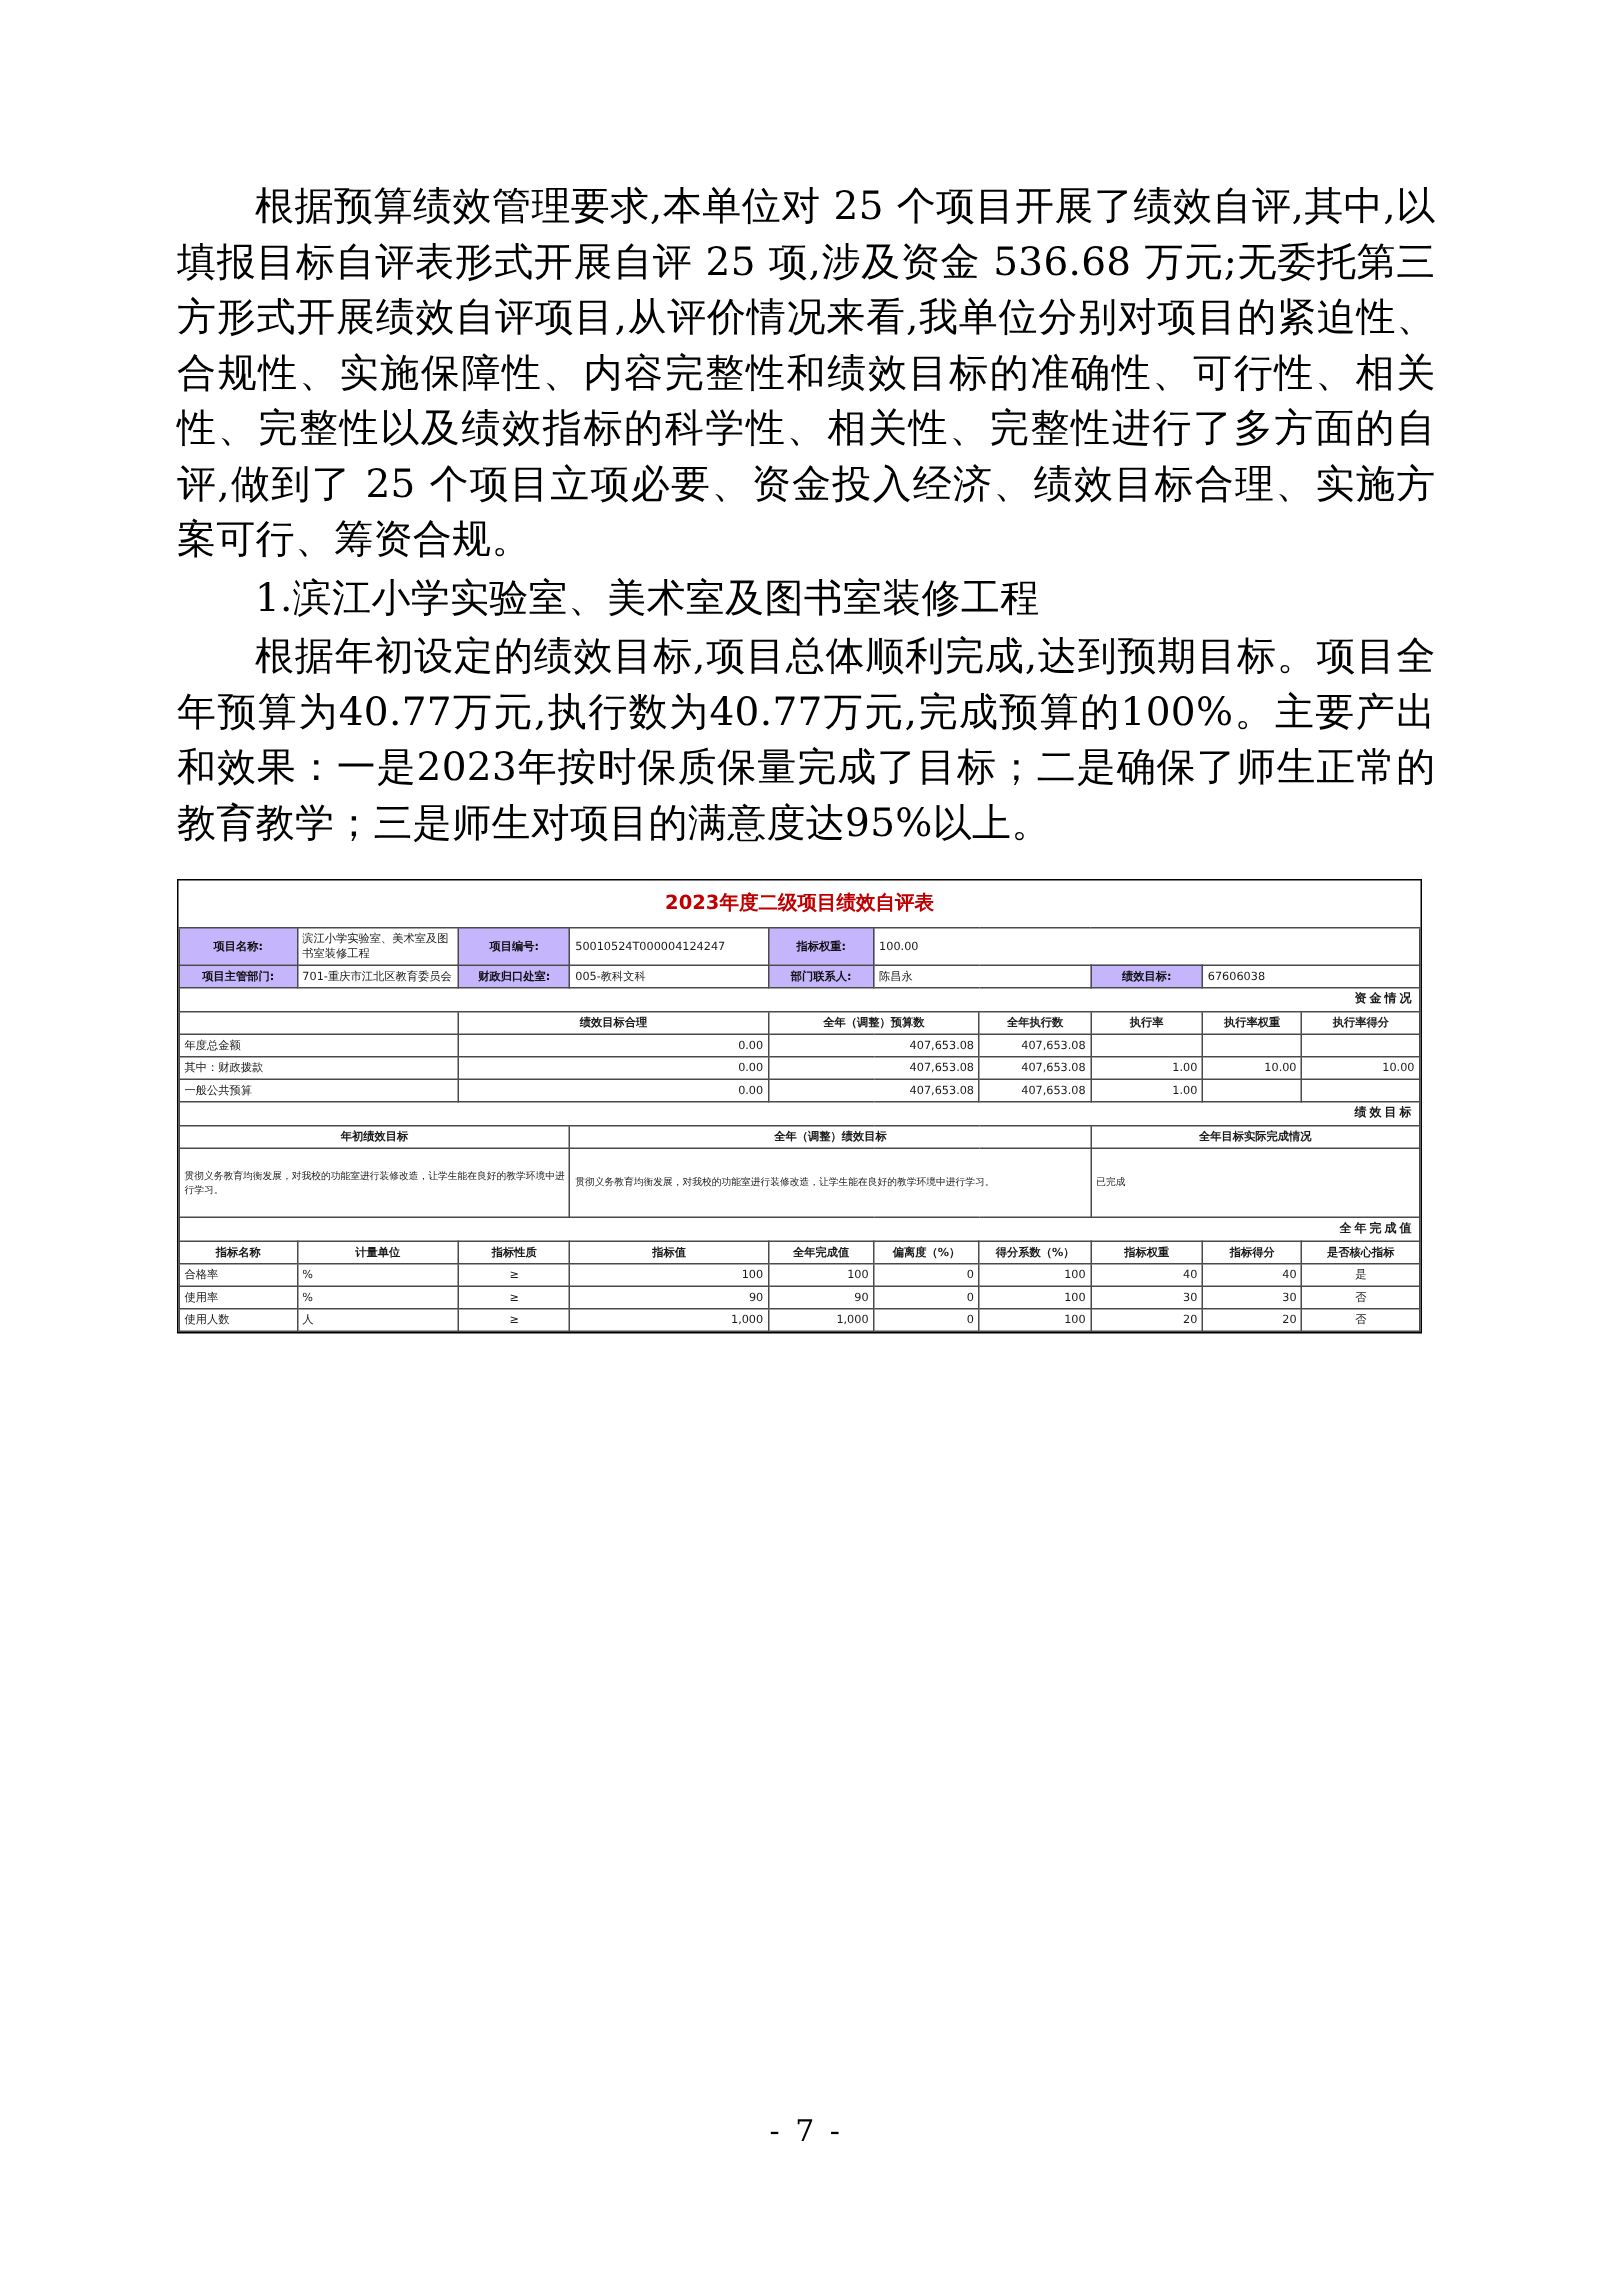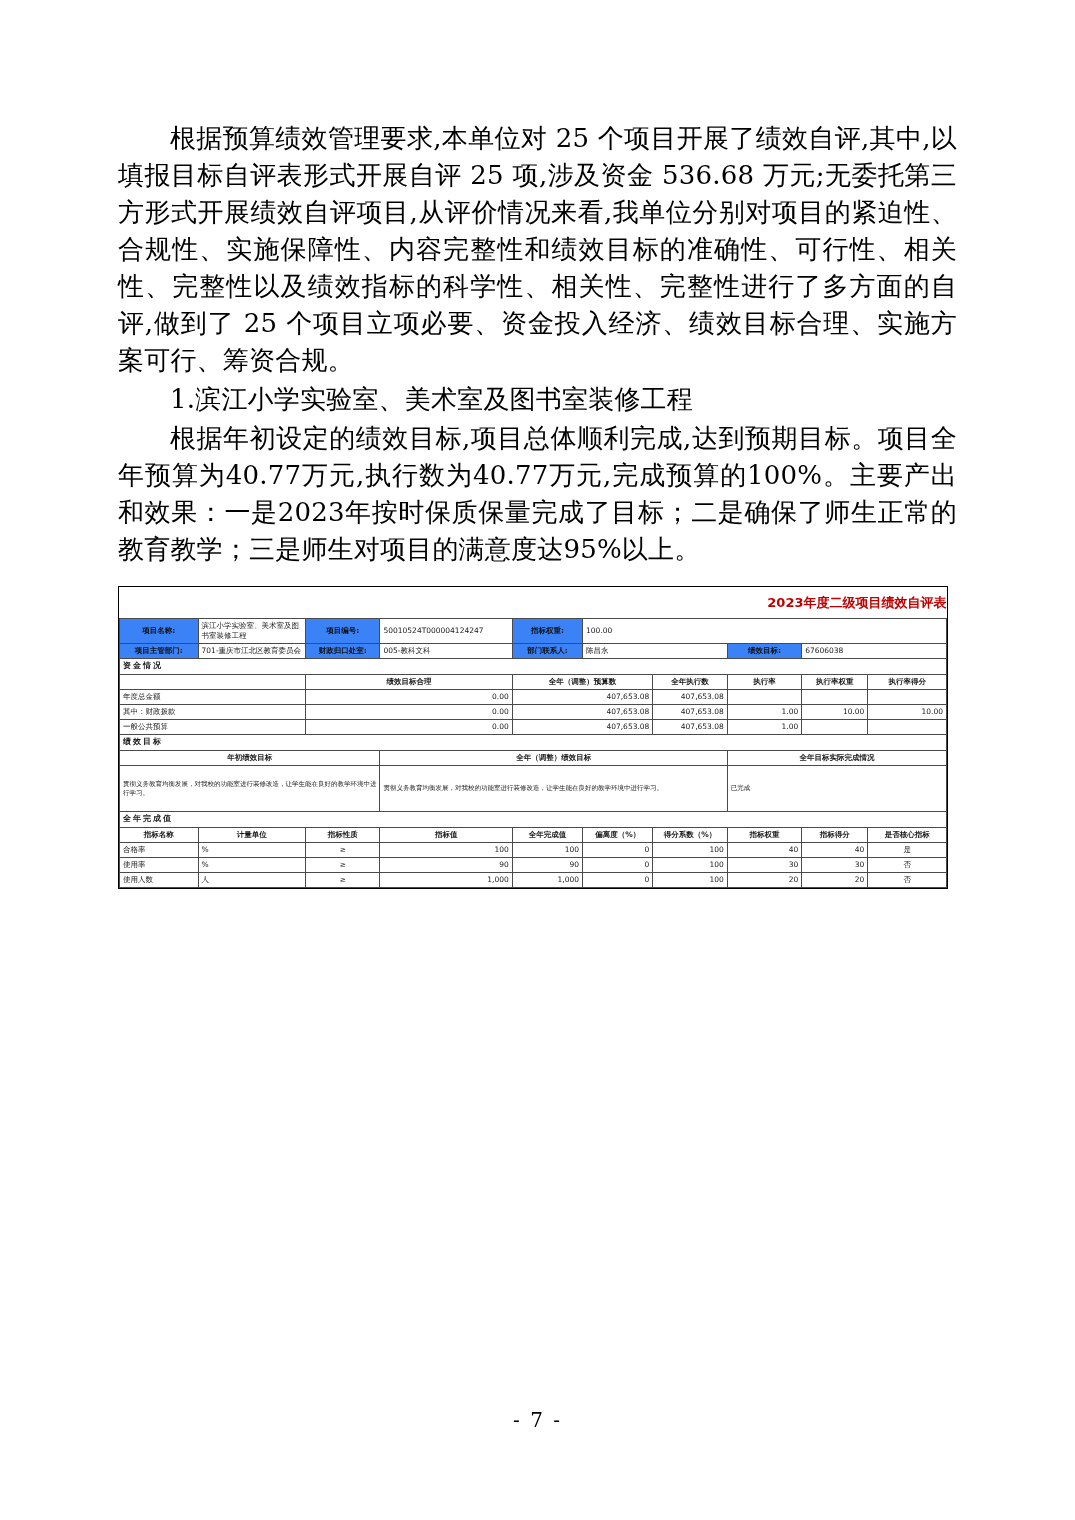--- a/index.html
+++ b/index.html
@@ -51,36 +51,36 @@
   table.ft td {
     border: 1px solid #4a4a4a;
     padding: 2px 3px;
     vertical-align: middle;
     line-height: 1.35;
     word-break: break-all;
   }
   .ft .title-row td {
     border: none;
     border-bottom: 1px solid #4a4a4a;
-    text-align: right;
+    text-align: center;
     font-size: 13px;
     font-weight: bold;
     color: #c00000;
     padding: 7px 0 6px 0;
     font-family: "DejaVu Sans", "Liberation Sans", sans-serif;
   }
   .lbl {
     text-align: center;
     font-weight: bold;
     color: #111;
-    background: #3b82f6;
+    background: #c4b5fd;
   }
   .val { text-align: left; padding-left: 4px; }
   .sect {
-    text-align: left;
+    text-align: right;
     font-weight: bold;
     font-size: 8px;
     letter-spacing: 2px;
     padding: 3px 0;
   }
   .hdr { text-align: center; font-weight: bold; }
   .cc { text-align: center; }
   .rr { text-align: right; padding-right: 5px; }
   .small-txt {
     font-size: 6.5px;

